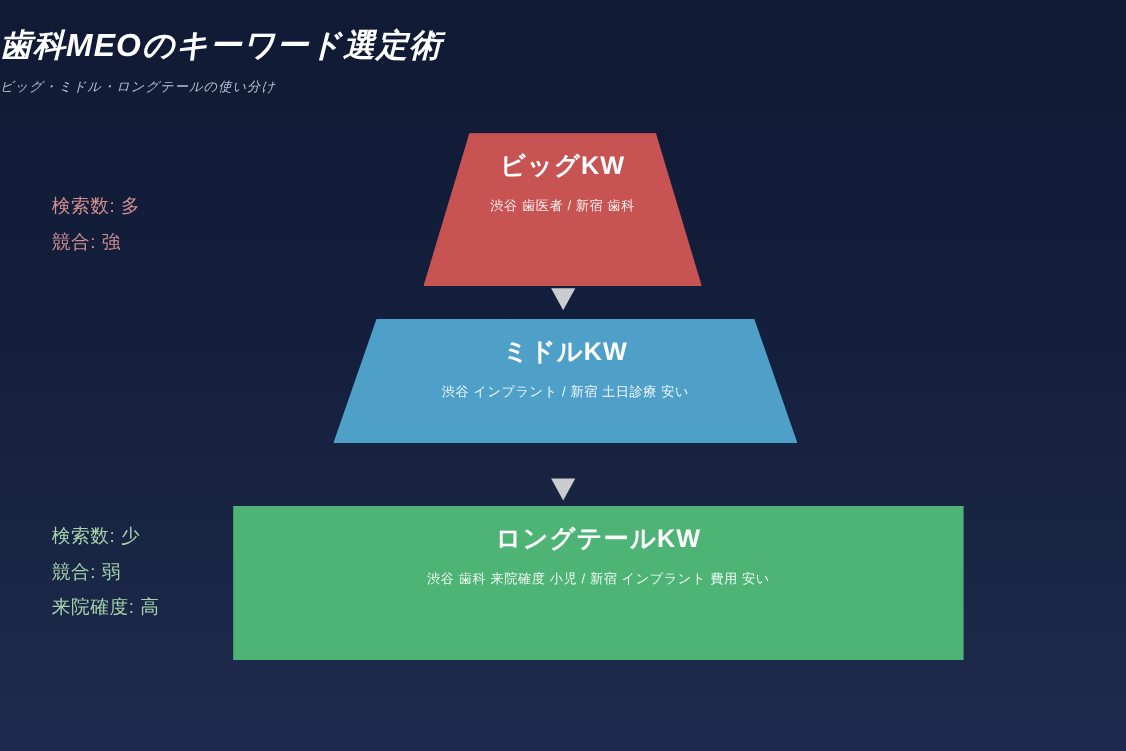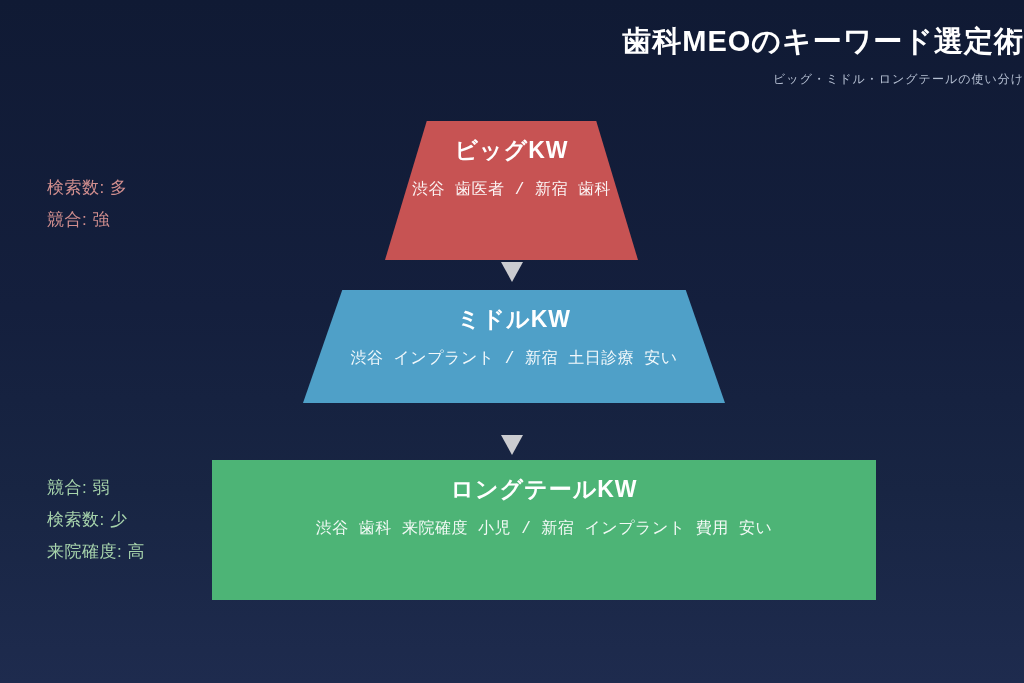--- a/index.html
+++ b/index.html
@@ -15,21 +15,22 @@
     overflow: hidden;
     background: linear-gradient(180deg, #101a34 0%, #141f3d 45%, #182543 72%, #1e2b4e 100%);
   }
 
   
   .header {
     position: absolute;
     top: 22px;
     left: 0;
     width: 100%;
-    text-align: right;
+    text-align: left;
+    font-style: italic;
   }
   .title {
     margin: 0;
     font-size: 29px;
     font-weight: 700;
     letter-spacing: 1px;
     color: #ffffff;
   }
   .subtitle {
     margin: 9px 0 0 0;
@@ -67,24 +68,23 @@
   }
   .level-title {
     margin: 0;
     padding-top: 14px;
     font-size: 23px;
     font-weight: 700;
     letter-spacing: 1px;
   }
   .level-keywords {
     margin: 13px 0 0 0;
-    font-size: 16px;
+    font-size: 12px;
     letter-spacing: 0.5px;
     color: rgba(255, 255, 255, 0.93);
-    font-family: Liberation Mono, monospace;
   }
 
   
   .arrow {
     position: absolute;
     width: 0;
     height: 0;
     border-left: 11px solid transparent;
     border-right: 11px solid transparent;
     border-top: 20px solid #cbccd0;
@@ -112,22 +112,22 @@
     <h1 class="title">歯科MEOのキーワード選定術</h1>
     <p class="subtitle">ビッグ・ミドル・ロングテールの使い分け</p>
   </div>
 
   <div class="annotation annotation-top" style="color: rgb(210, 143, 143);">
     <div>検索数: 多</div>
     <div>競合: 強</div>
   </div>
 
   <div class="annotation annotation-bottom" style="color: rgb(167, 212, 172);">
+    <div>検索数: 少</div>
     <div>競合: 弱</div>
-    <div>検索数: 少</div>
     <div>来院確度: 高</div>
   </div>
 
   <div class="level level-big" style="background: rgb(199, 83, 83);">
     <div class="level-title">ビッグKW</div>
     <div class="level-keywords">渋谷 歯医者 / 新宿 歯科</div>
   </div>
 
   <div class="arrow arrow-1" style="border-top-color: rgb(203, 204, 208);"></div>
 

